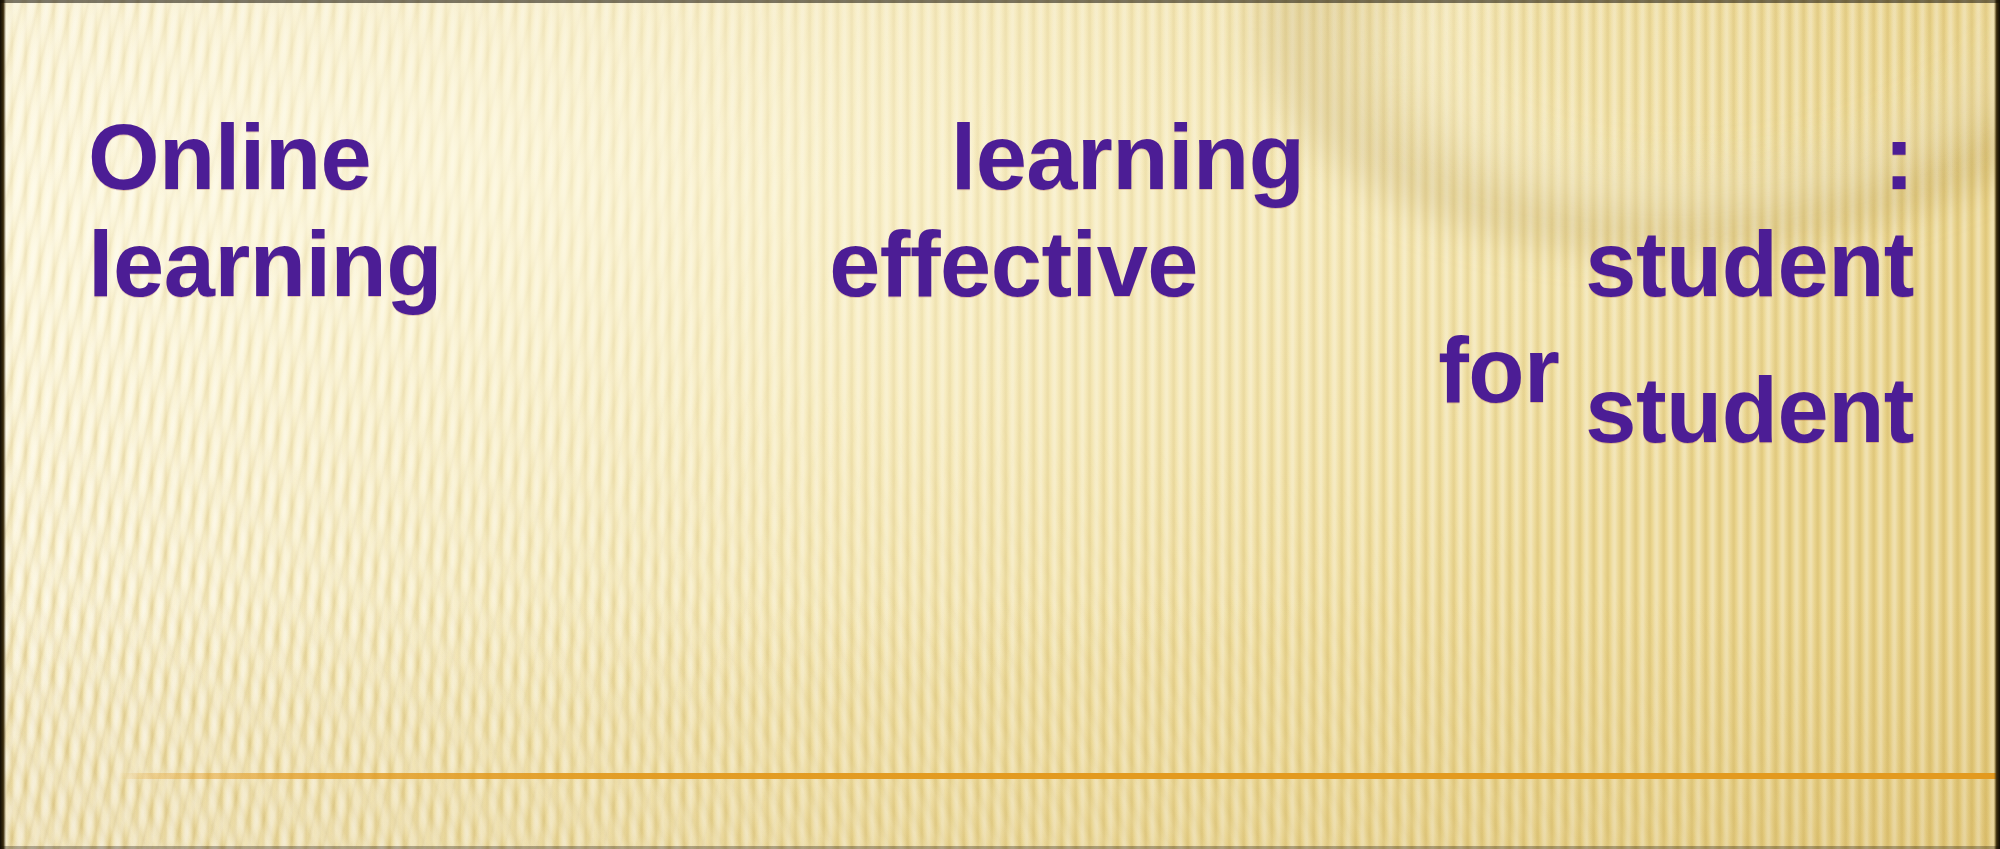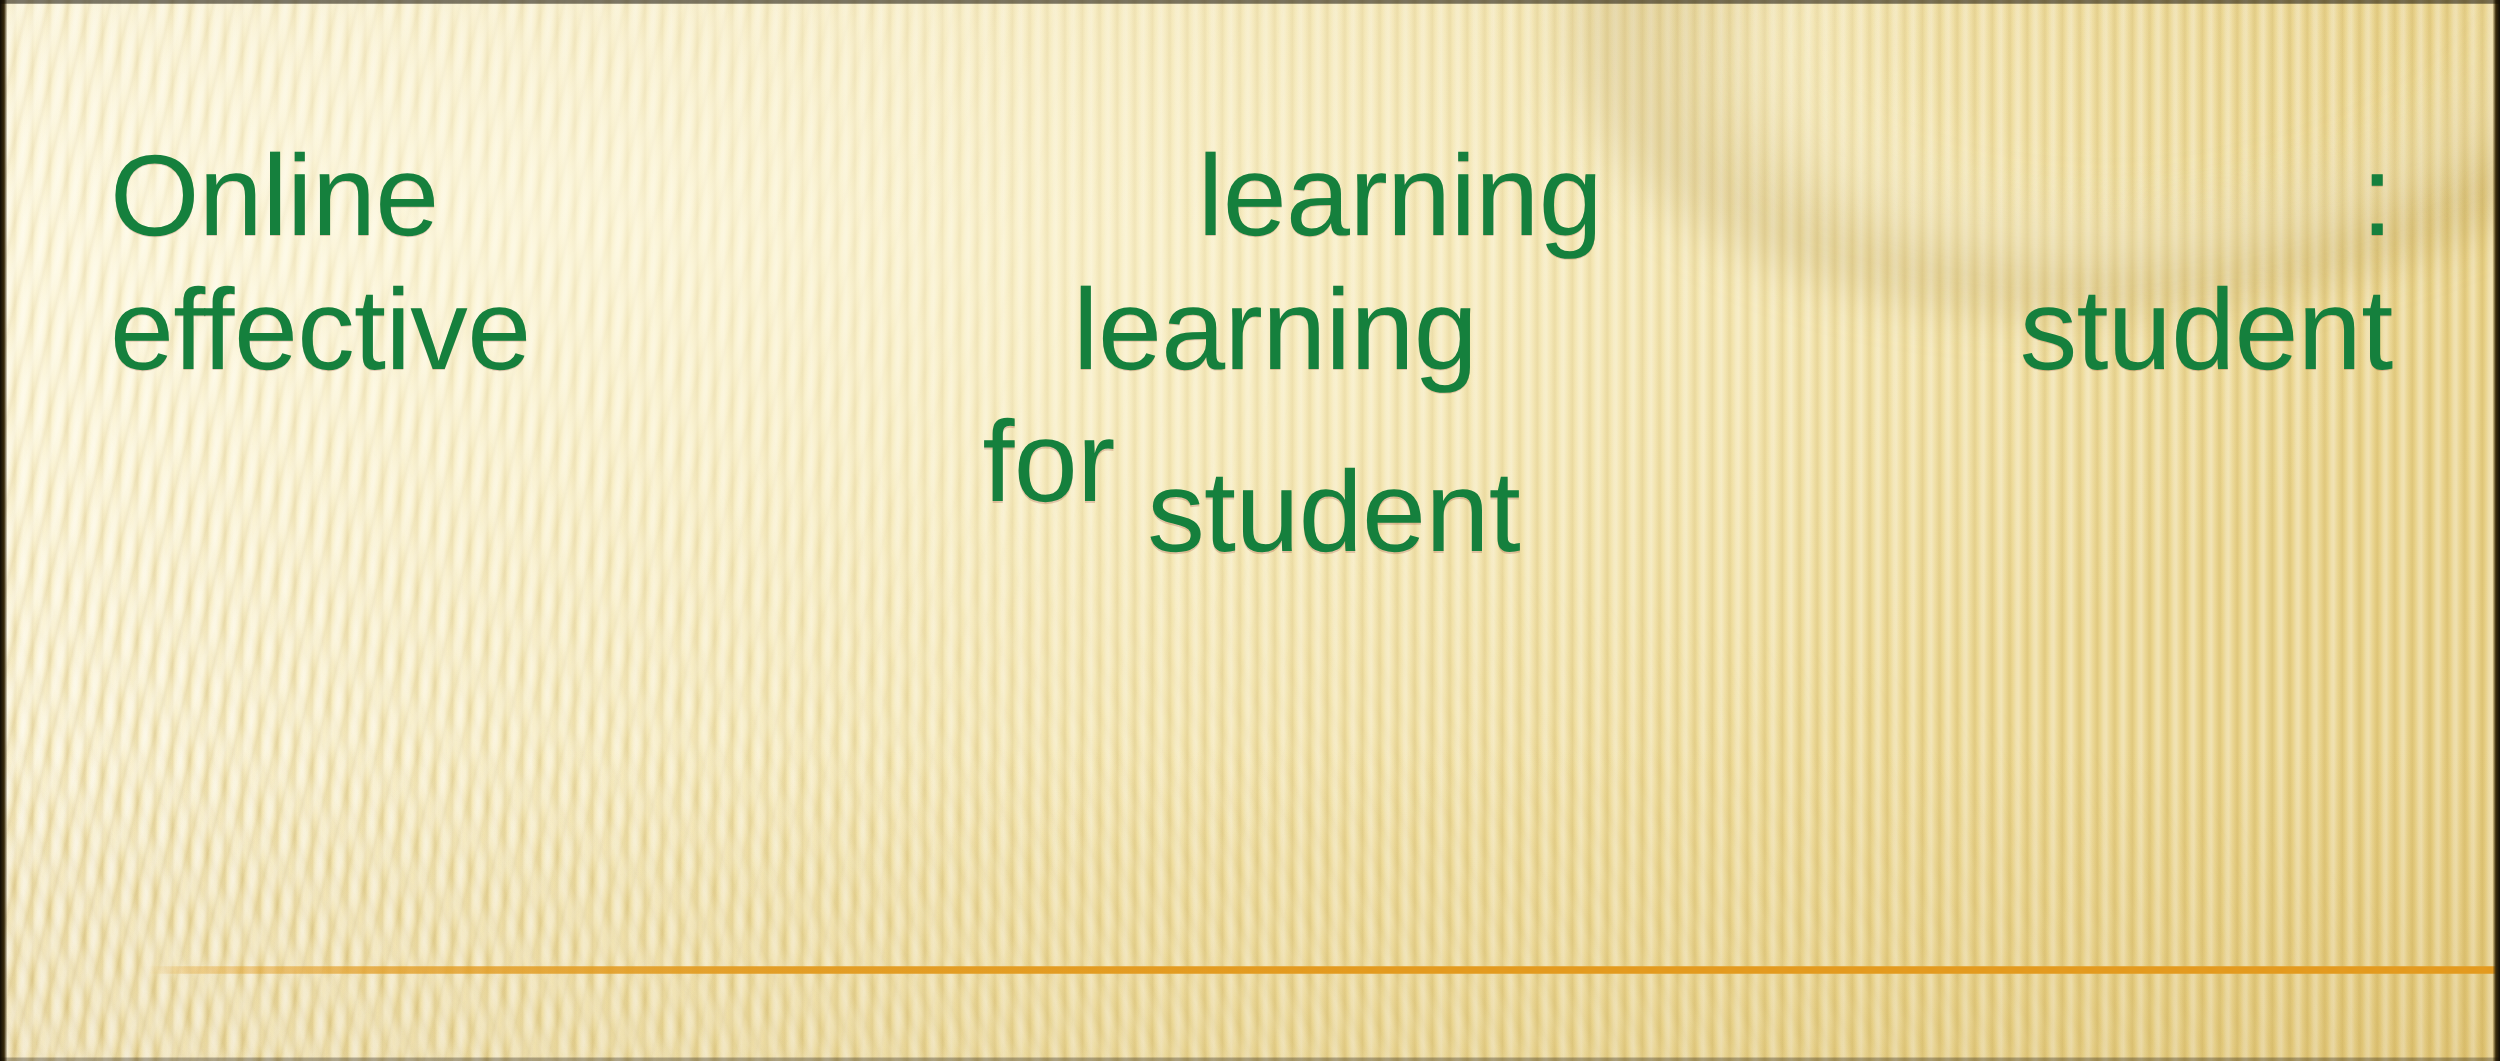--- a/index.html
+++ b/index.html
@@ -150,38 +150,38 @@
   
 
   .title-block {
     position: absolute;
     left: 88px;
     top: 104px;
     width: 1826px;
   }
 
   .title-line {
-    color: #15803d;
+    color: #4c1d95;
     font-family: "Liberation Sans", "DejaVu Sans", sans-serif;
-    font-weight: 400;
+    font-weight: 700;
     font-size: 92px;
     line-height: 1.16;
     letter-spacing: -0.5px;
     white-space: nowrap;
     margin: 0;
     display: flex;
     text-shadow: 0 1px 0 rgba(120,0,0,0.18);
   }
 
   
   .title-line.justify {
     justify-content: space-between;
   }
   .title-line.left {
-    justify-content: center;
+    justify-content: flex-end;
   }
   .title-line.left .word + .word {
     margin-left: 26px;
     margin-top: 40px;
   }
 
   .word { display: inline-block; }
 
   
 
@@ -217,22 +217,22 @@
 
   <div class="title-block">
 
     <div class="title-line justify">
       <span class="word">Online</span>
       <span class="word">learning</span>
       <span class="word">:</span>
     </div>
 
     <div class="title-line justify">
+      <span class="word">learning</span>
       <span class="word">effective</span>
-      <span class="word">learning</span>
       <span class="word">student</span>
     </div>
 
     <div class="title-line left">
       <span class="word">for</span>
       <span class="word">student</span>
     </div>
 
   </div>
 

